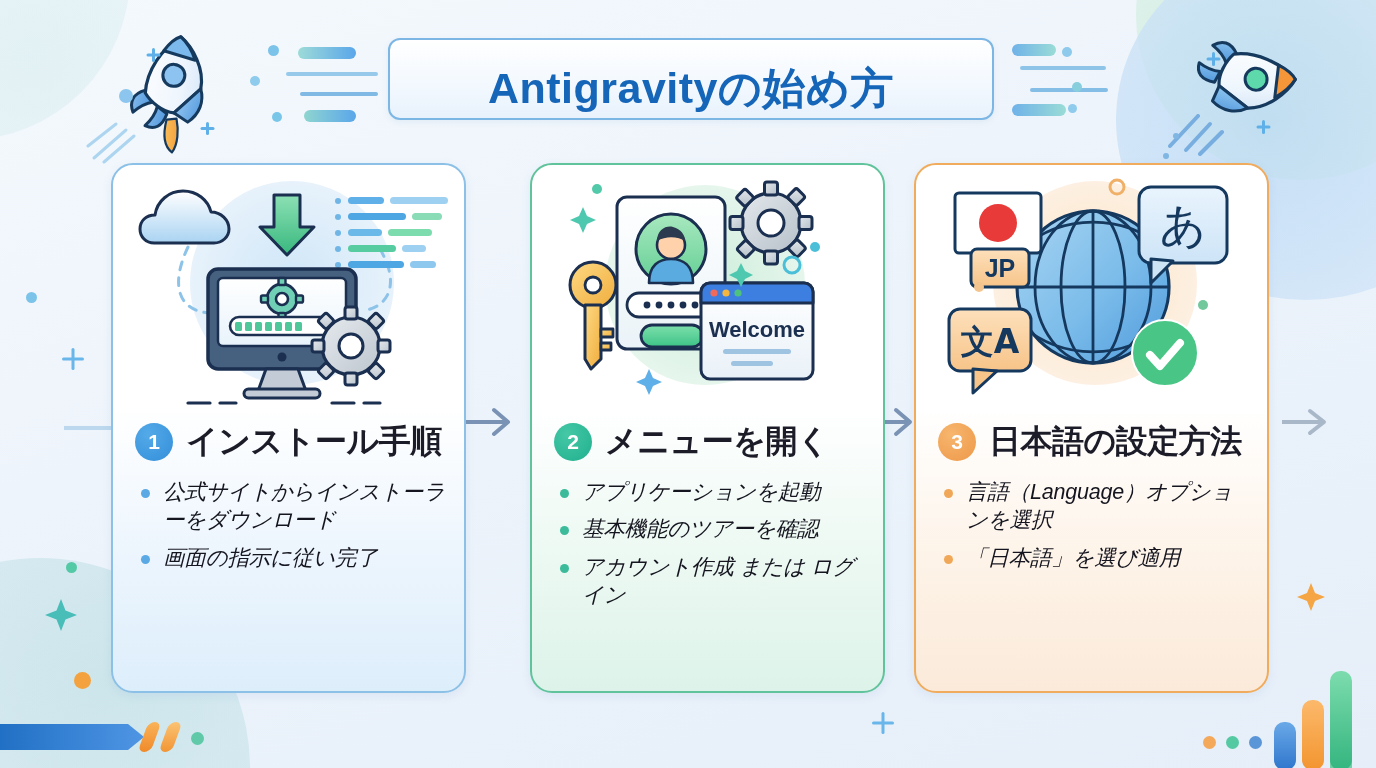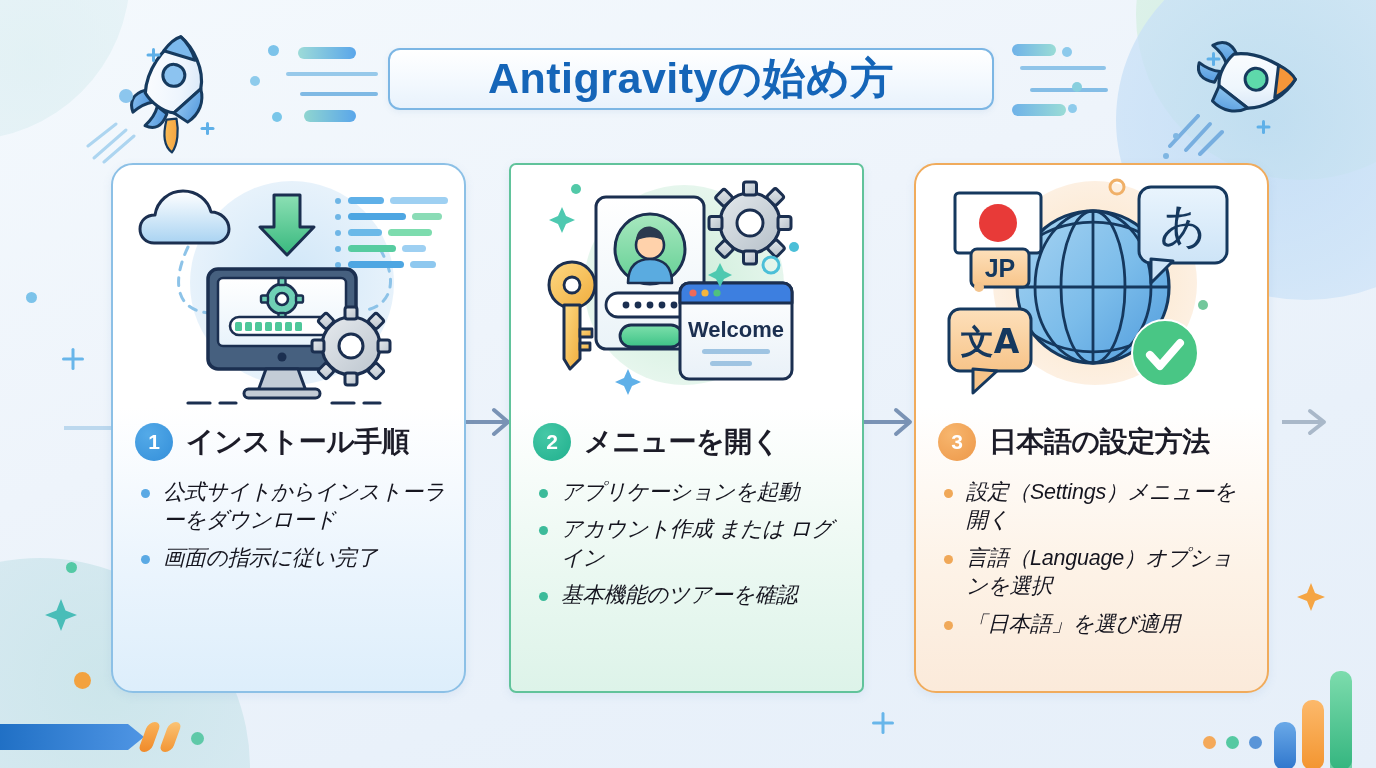--- a/index.html
+++ b/index.html
@@ -36,22 +36,22 @@
     opacity: .7;
   }
   .blob-tl {
     left: -200px; top: -190px; width: 330px; height: 330px;
     background: radial-gradient(circle at 70% 75%, #d7ecef 0%, #e3f1f6 60%, #ecf5fa 100%);
     opacity: .6;
   }
 
   
   .title-wrap {
-    position: absolute; left: 388px; top: 48px;
-    width: 606px; height: 62px;
+    position: absolute; left: 388px; top: 38px;
+    width: 606px; height: 82px;
     border: 2px solid #7cb6e4; border-radius: 12px;
     background: linear-gradient(180deg, #ffffff 0%, #f2f8fe 60%, #e8f2fc 100%);
     display: flex; align-items: flex-end; justify-content: center;
     box-shadow: 0 2px 6px rgba(90,140,190,.10);
   }
   .title-text {
     font-size: 43px; font-weight: bold; color: #1565b8;
     letter-spacing: .5px; white-space: nowrap;
   }
 
@@ -66,42 +66,42 @@
 
   
   .card {
     position: absolute; top: 163px; width: 355px; height: 530px;
     border-radius: 22px; border: 2px solid #9cc9e8;
     overflow: hidden;
     box-shadow: 0 3px 10px rgba(110,150,195,.12);
   }
   #card1 { left: 111px; border-color: #8cc0e6;
            background: linear-gradient(180deg,#ffffff 0%, #ffffff 46%, #eaf4fd 78%, #ddeefb 100%); }
-  #card2 { left: 509px; border-color: #61c39b;
-           background: linear-gradient(180deg,#ffffff 0%, #ffffff 46%, #eaf8f1 78%, #ddf3e9 100%); border-radius: 7px; }
+  #card2 { left: 530px; border-color: #61c39b;
+           background: linear-gradient(180deg,#ffffff 0%, #ffffff 46%, #eaf8f1 78%, #ddf3e9 100%); }
   #card3 { left: 914px; border-color: #f0ab5c;
            background: linear-gradient(180deg,#ffffff 0%, #ffffff 46%, #fdf2e6 78%, #fbeada 100%); }
 
   .illus { position: relative; width: 100%; height: 245px; }
   .illus svg { position: absolute; left: 50%; top: 0; transform: translateX(-50%); }
 
   .card-head {
     display: flex; align-items: center; gap: 13px;
     padding: 6px 0 0 22px; height: 58px;
   }
   .badge {
     width: 38px; height: 38px; border-radius: 50%;
     display: flex; align-items: center; justify-content: center;
     color: #fff; font-size: 21px; font-weight: bold; flex: 0 0 auto;
   }
   #badge1 { background: radial-gradient(circle at 35% 30%, #54aae8 0%, #3d97de 70%, #3a90d6 100%); }
   #badge2 { background: radial-gradient(circle at 35% 30%, #45c8a6 0%, #2bb795 70%, #27b08f 100%); }
   #badge3 { background: radial-gradient(circle at 35% 30%, #f7b66e 0%, #f0a154 70%, #ec9b4d 100%); }
   .card-title {
-    font-size: 28px; font-weight: bold; color: #1c1c28;
+    font-size: 32px; font-weight: bold; color: #1c1c28;
     letter-spacing: -.5px; white-space: nowrap;
   }
 
   .bullets { list-style: none; padding: 10px 18px 0 26px; }
   .bullets li {
     position: relative; padding-left: 24px; margin-bottom: 9px;
     font-size: 21.5px; line-height: 1.32; color: #15151f;
     letter-spacing: -.2px;
     font-style: italic;
   }
@@ -484,22 +484,22 @@
         <circle cx="272" cy="82" r="5" fill="#4bbfd8"></circle>
         <circle cx="249" cy="100" r="8" fill="none" stroke="#4bbfd8" stroke-width="3"></circle>
       </svg>
     </div>
     <div class="card-head">
       <div class="badge" id="badge2">2</div>
       <div class="card-title">メニューを開く</div>
     </div>
     <ul class="bullets">
       <li>アプリケーションを起動</li>
+      <li>基本機能のツアーを確認</li>
       <li>アカウント作成 または ログイン</li>
-      <li>基本機能のツアーを確認</li>
     </ul>
   </div>
 
   <div class="card" id="card3">
     <div class="illus">
       <svg width="330" height="245" viewBox="0 0 330 245">
         <defs>
           <radialGradient id="c3bg" cx="50%" cy="50%" r="50%">
             <stop offset="0%" stop-color="#fbe2c2"></stop>
               <stop offset="100%" stop-color="#fdf0e2"></stop>
@@ -559,21 +559,20 @@
         <circle cx="190" cy="22" r="7" fill="none" stroke="#f0b068" stroke-width="3"></circle>
         <circle cx="52" cy="122" r="5" fill="#f3c48e"></circle>
         <circle cx="276" cy="140" r="5" fill="#72c79b"></circle>
       </svg>
     </div>
     <div class="card-head">
       <div class="badge" id="badge3">3</div>
       <div class="card-title">日本語の設定方法</div>
     </div>
     <ul class="bullets">
-      <li>設定（Settings）メニューを開く</li>
       <li>言語（Language）オプションを選択</li>
       <li>「日本語」を選び適用</li>
     </ul>
   </div>
 
   <div class="sparkle" style="left:44px; top:598px;">
     <svg width="34" height="34" viewBox="0 0 34 34">
       <path d="M17 1 l4.5 11.5 L33 17 l-11.5 4.5 L17 33 l-4.5 -11.5 L1 17 l11.5 -4.5 z" fill="#49bdb8"></path>
     </svg>
   </div>

